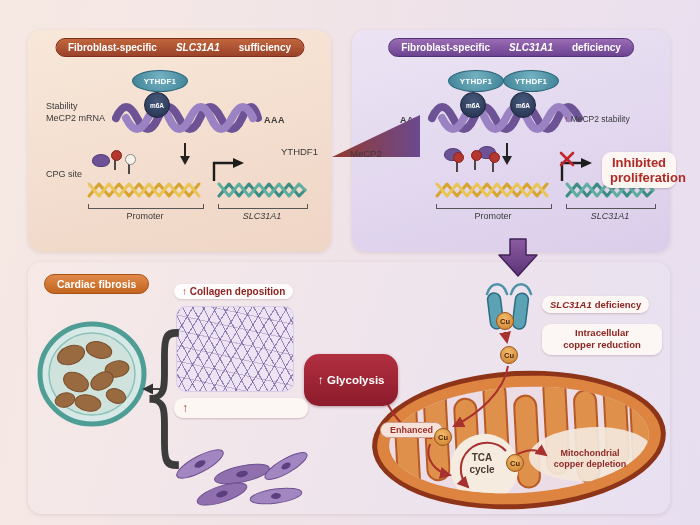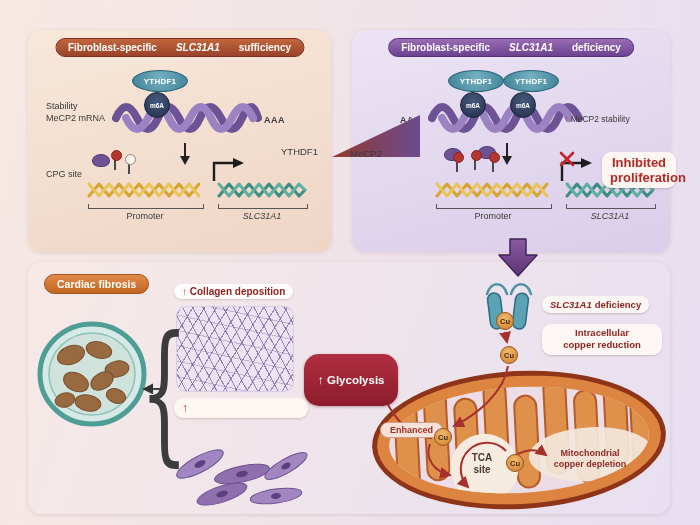--- a/index.html
+++ b/index.html
@@ -345,21 +345,21 @@
       </div>
     <div class="cu" style="left:406px;top:166px;">
         <span>Cu</span>
       </div>
     <div class="cu" style="left:478px;top:192px;">
         <span>Cu</span>
       </div>
 
     <div class="abs" style="left:432px;top:190px;width:44px;text-align:center;font-size:10px;font-weight:bold;color:#4a3a2e;line-height:1.2;z-index:5;">
       <div>TCA</div>
-      <div>site</div>
+      <div>cycle</div>
     </div>
     <div class="abs" style="left:498px;top:186px;width:128px;text-align:center;font-size:9px;font-weight:bold;color:#8e2a28;line-height:1.25;z-index:5;">
       <div>Mitochondrial</div>
       <div>copper depletion</div>
     </div>
 
     <div class="pill-note nowrap" style="left:514px;top:34px;font-size:9.5px;display:flex;gap:3px;justify-content:center;">
       <span class="it">SLC31A1</span>
       <span>deficiency</span>
     </div>

